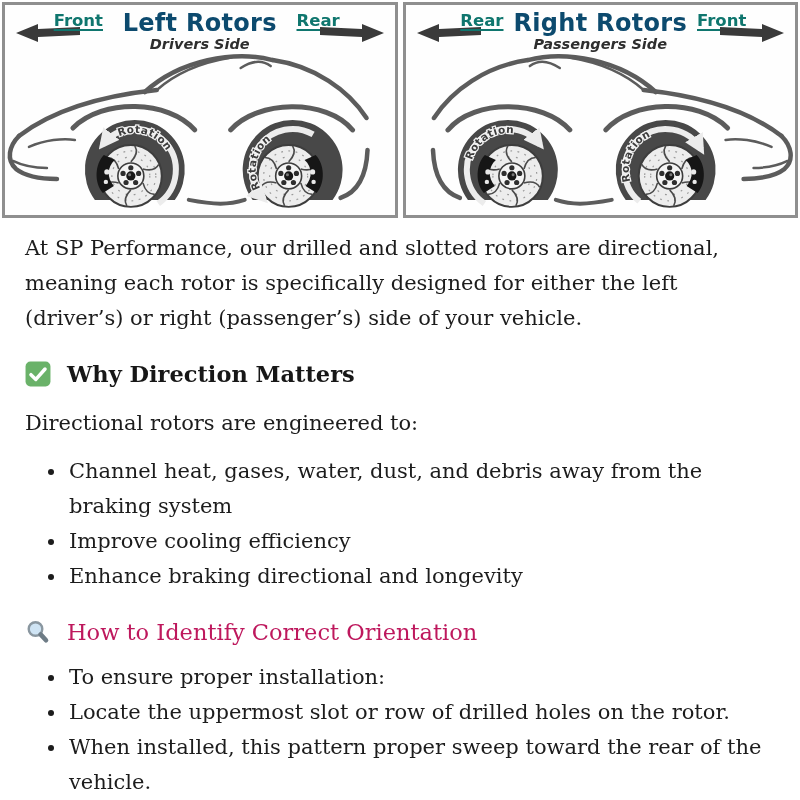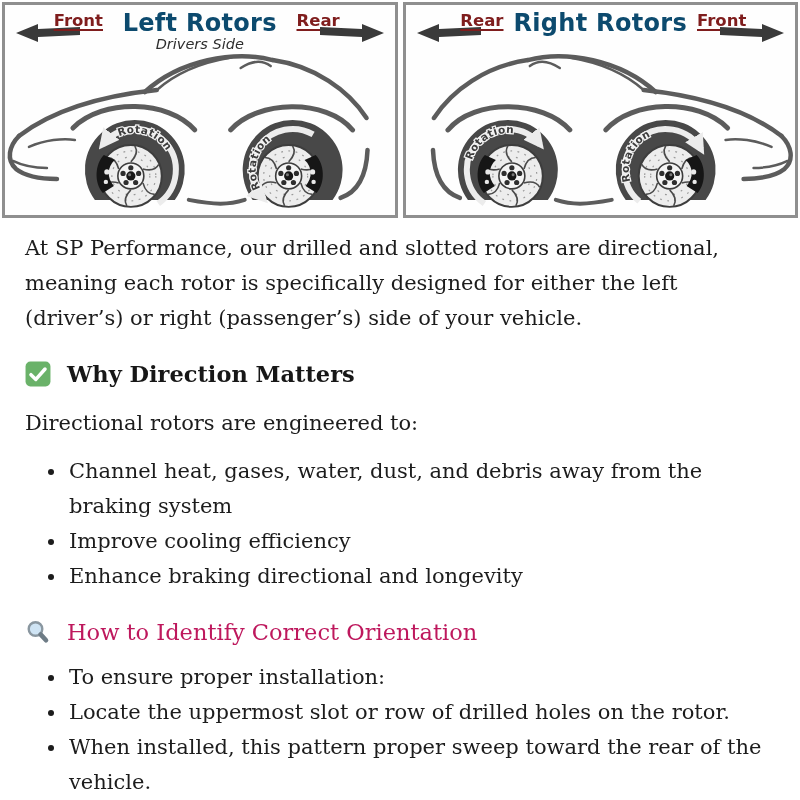--- a/index.html
+++ b/index.html
@@ -7,25 +7,25 @@
         font-family:"DejaVu Serif", serif;color:#1c1c1c;}
 
   
   .diagram-row{display:flex;gap:5px;padding:2px 2px 0 2px;}
   .panel{position:relative;flex:1;height:210px;margin:0;border:3px solid #8f8f8f;
          background:#fefefe;overflow:hidden;}
   .panel-head{position:absolute;top:4px;left:0;right:0;z-index:2;}
   .panel-titles{position:absolute;left:50%;transform:translateX(-50%);top:1px;
                 text-align:center;width:240px;font-family:"DejaVu Sans", sans-serif;}
   .panel-title{font-weight:bold;font-size:24px;line-height:26px;color:#0c4a6e;letter-spacing:.3px;}
-  .panel-subtitle{font-weight:normal;font-style:italic;font-size:14.5px;color:#2e2e2e;margin-top:0;}
+  .panel-subtitle{font-weight:bold;font-style:italic;font-size:14.5px;color:#2e2e2e;margin-top:0;}
   .dir{position:absolute;top:2px;width:92px;height:36px;font-family:"DejaVu Sans", sans-serif;}
   .dir-left{left:8px;}
   .dir-right{right:8px;}
-  .dir-word{position:absolute;top:0;font-weight:bold;font-size:16.5px;color:#7f1d1d;
+  .dir-word{position:absolute;top:0;font-weight:bold;font-size:16.5px;color:#0f766e;
             text-decoration:underline;text-decoration-thickness:2px;text-underline-offset:3px;}
   .dir-left .dir-word{right:2px;}
   .dir-right .dir-word{left:2px;}
   .dir-arrow{position:absolute;top:13px;width:70px;height:18px;fill:#3a3a3a;}
   .dir-left .dir-arrow{left:0;}
   .dir-right .dir-arrow{right:0;}
   .car-svg{position:absolute;left:0;top:0;width:100%;height:100%;}
   .rot-text{font-family:"DejaVu Sans", sans-serif;font-size:10.5px;font-weight:bold;
             letter-spacing:1.2px;fill:#3d3d3d;stroke:#f3f3f3;stroke-width:2.4px;
             paint-order:stroke;dominant-baseline:central;}
@@ -143,20 +143,21 @@
     <figure class="panel">
       <div class="panel-head">
         <div class="dir dir-left">
           <svg class="dir-arrow" viewBox="0 0 64 18">
             <path d="M0 9 L22 0 L22 5 L64 3 L64 11 L22 13 L22 18 Z"></path>
           </svg>
           <span class="dir-word">Rear</span>
         </div>
         <div class="panel-titles">
           <div class="panel-title">Right Rotors</div>
+          <div class="panel-subtitle">Passengers Side</div>
         </div>
         <div class="dir dir-right">
           <span class="dir-word">Front</span>
           <svg class="dir-arrow" viewBox="0 0 64 18">
             <path d="M64 9 L42 0 L42 5 L0 3 L0 11 L42 13 L42 18 Z"></path>
           </svg>
         </div>
       </div>
       <svg class="car-svg" viewBox="0 0 390 208">
         <g transform="translate(390 0) scale(-1 1)">

